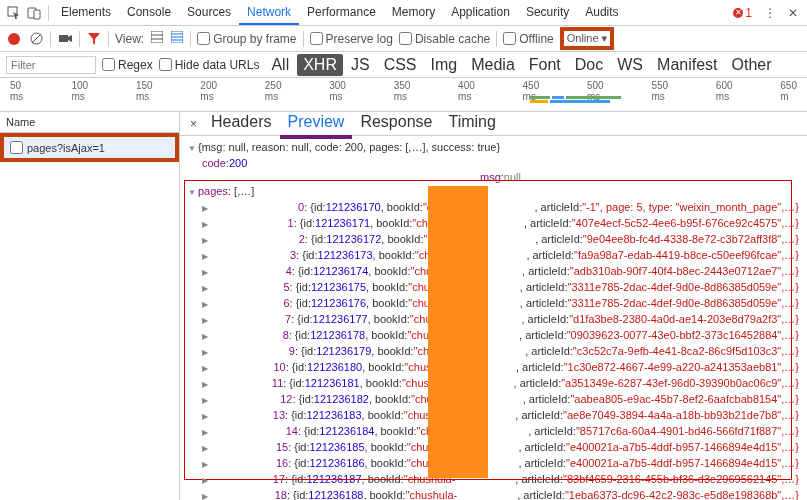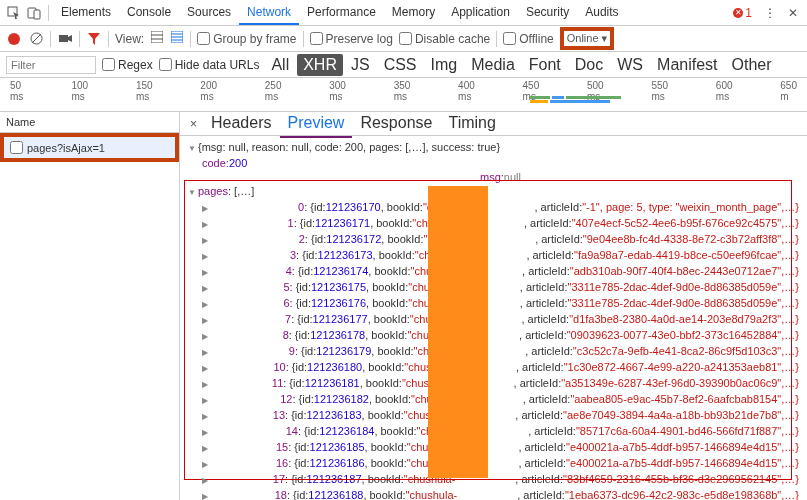--- a/index.html
+++ b/index.html
@@ -29,21 +29,21 @@
 .bar { height:3px; }
 .split { display:flex; height:calc(500px - 26px - 26px - 26px - 34px); }
 .left { width:180px; border-right:1px solid #ccc; overflow:hidden; }
 .left .hdr { padding:4px 6px; border-bottom:1px solid #ccc; font-size:11px; color:#333; }
 .left .row { display:flex; align-items:center; gap:4px; padding:4px 6px; cursor:pointer; }
 .left .row.sel { background:#e8f0fe; }
 .right { flex:1; overflow:auto; position:relative; }
 .right .sub-tabs { display:flex; align-items:center; border-bottom:1px solid #ccc; padding:0 4px; height:24px; }
 .right .sub-tabs .close { cursor:pointer; padding:0 6px; color:#555; }
 .right .sub-tabs .stab { padding:4px 8px; cursor:pointer; font-size:16px; color:#333; }
-.right .sub-tabs .stab.active { border-bottom:2px solid #701a75; color:#1a73e8; }
+.right .sub-tabs .stab.active { border-bottom:4px solid #701a75; color:#1a73e8; }
 .json-body { font-family:Consolas,monospace; font-size:11px; padding:4px 8px; line-height:14px; white-space:nowrap; position:relative; }
 .json-body .line { display:flex; }
 .arrow { display:inline-block; width:10px; color:#888; }
 .arrow.down::before { content:"▼"; font-size:8px; }
 .arrow.right::before { content:"▶"; font-size:8px; }
 .prop { color:#881280; }
 .str { color:#c41a16; }
 .num { color:#1c00cf; }
 .null { color:#808080; }
 .highlight-box { position:absolute; border:1px solid #c00; pointer-events:none; }

